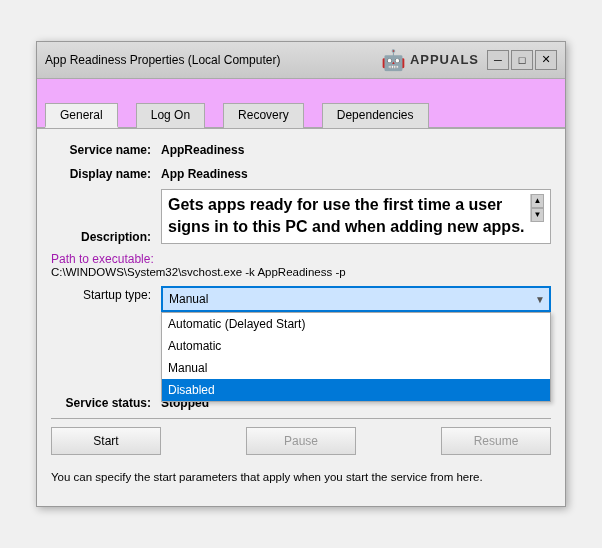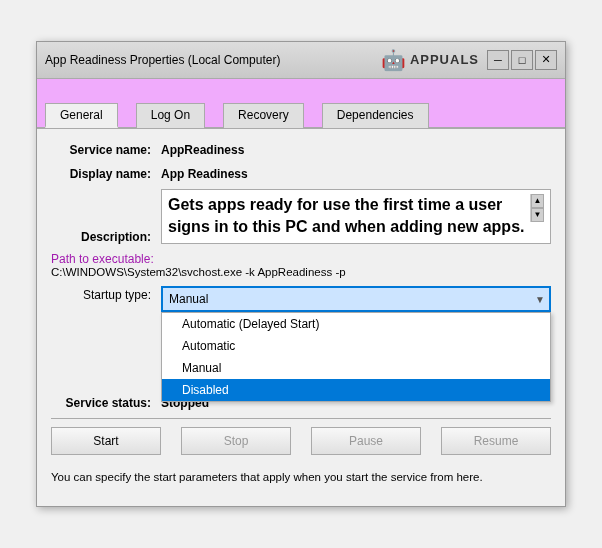--- a/index.html
+++ b/index.html
@@ -183,21 +183,21 @@
       position: absolute;
       top: 100%;
       left: 0;
       right: 0;
       background: white;
       border: 1px solid #aaa;
       z-index: 10;
       box-shadow: 2px 2px 4px rgba(0,0,0,0.2);
     }
     .dropdown-item {
-      padding: 4px 20px;
+      padding: 4px 6px;
       cursor: pointer;
       font-size: 12px;
     }
     .dropdown-item.selected {
       background: #0078d7;
       color: white;
     }
 
     .divider {
       border: none;
@@ -321,21 +321,20 @@
 
     <div class="field-row" style="margin-top: 82px; margin-bottom: 6px;">
       <span class="field-label">Service status:</span>
       <span class="field-value">Stopped</span>
     </div>
 
     <hr class="divider">
 
     <div class="buttons-row">
       <button class="action-btn">Start</button>
-      <button class="action-btn disabled-btn">Stop</button>
       <button class="action-btn disabled-btn">Pause</button>
       <button class="action-btn disabled-btn">Resume</button>
     </div>
 
     <div class="footer-text">You can specify the start parameters that apply when you start the service from here.</div>
 
   </div>
 </div>
 
 </body></html>

